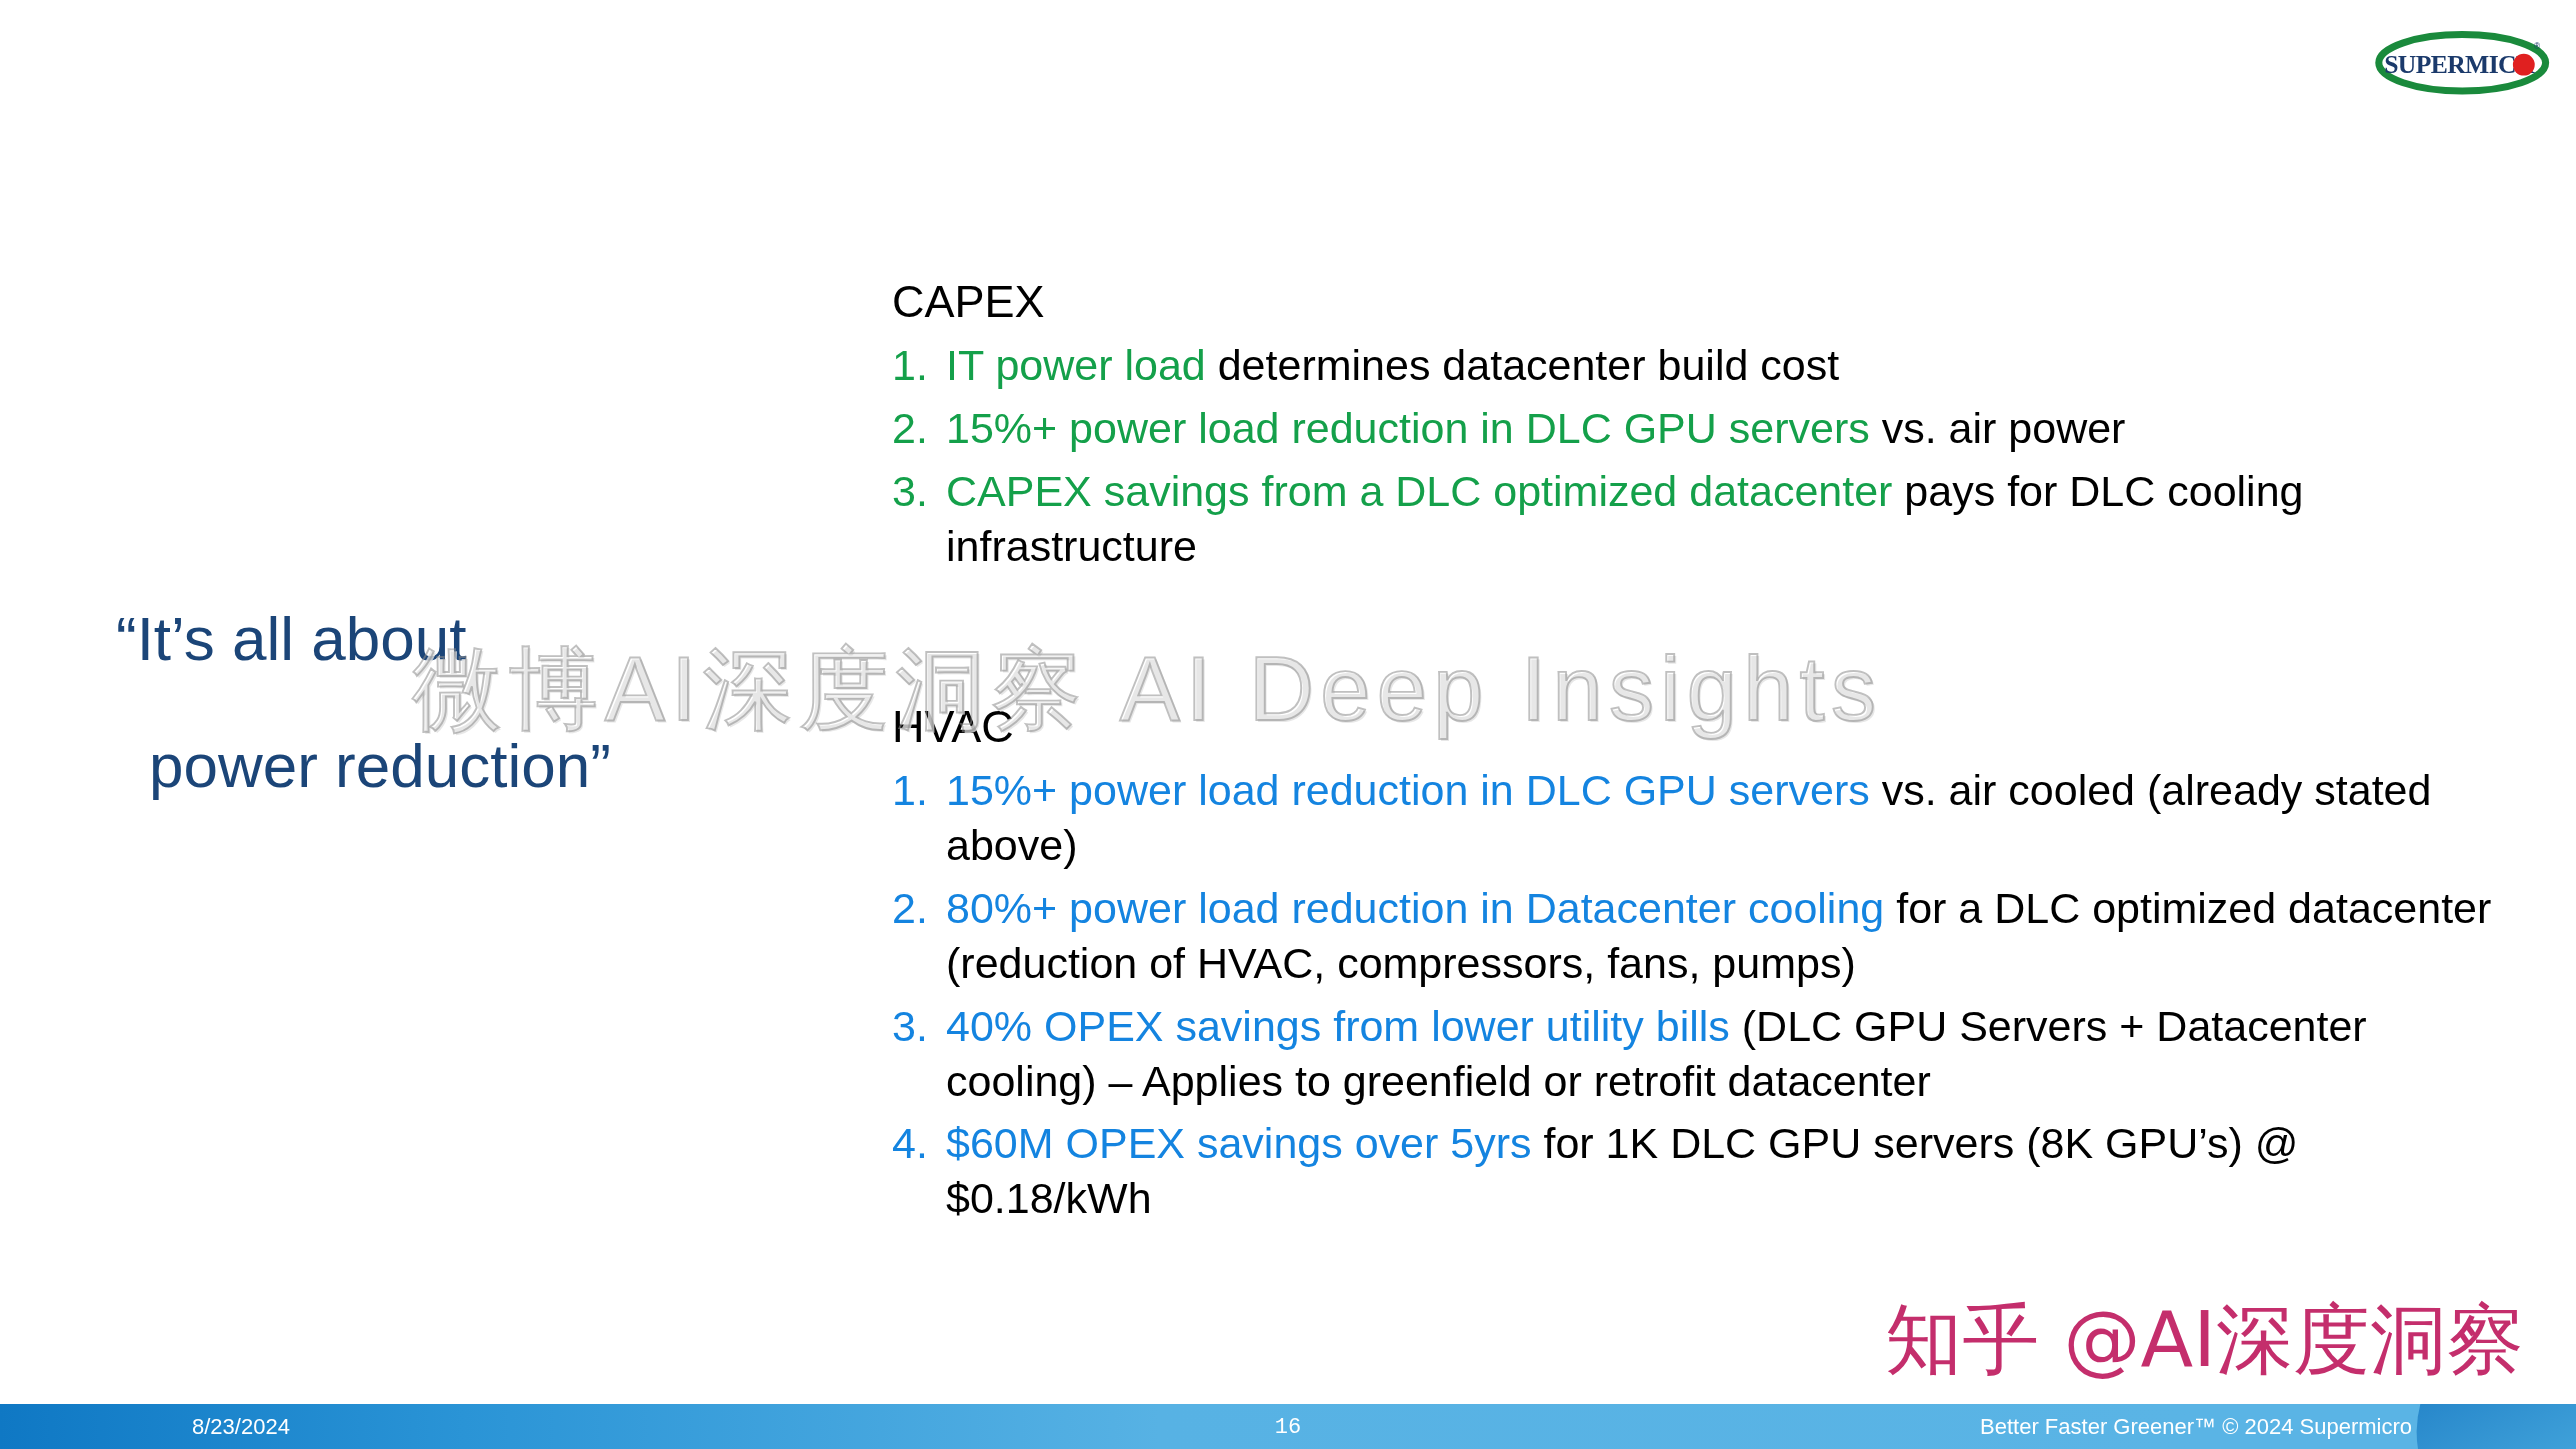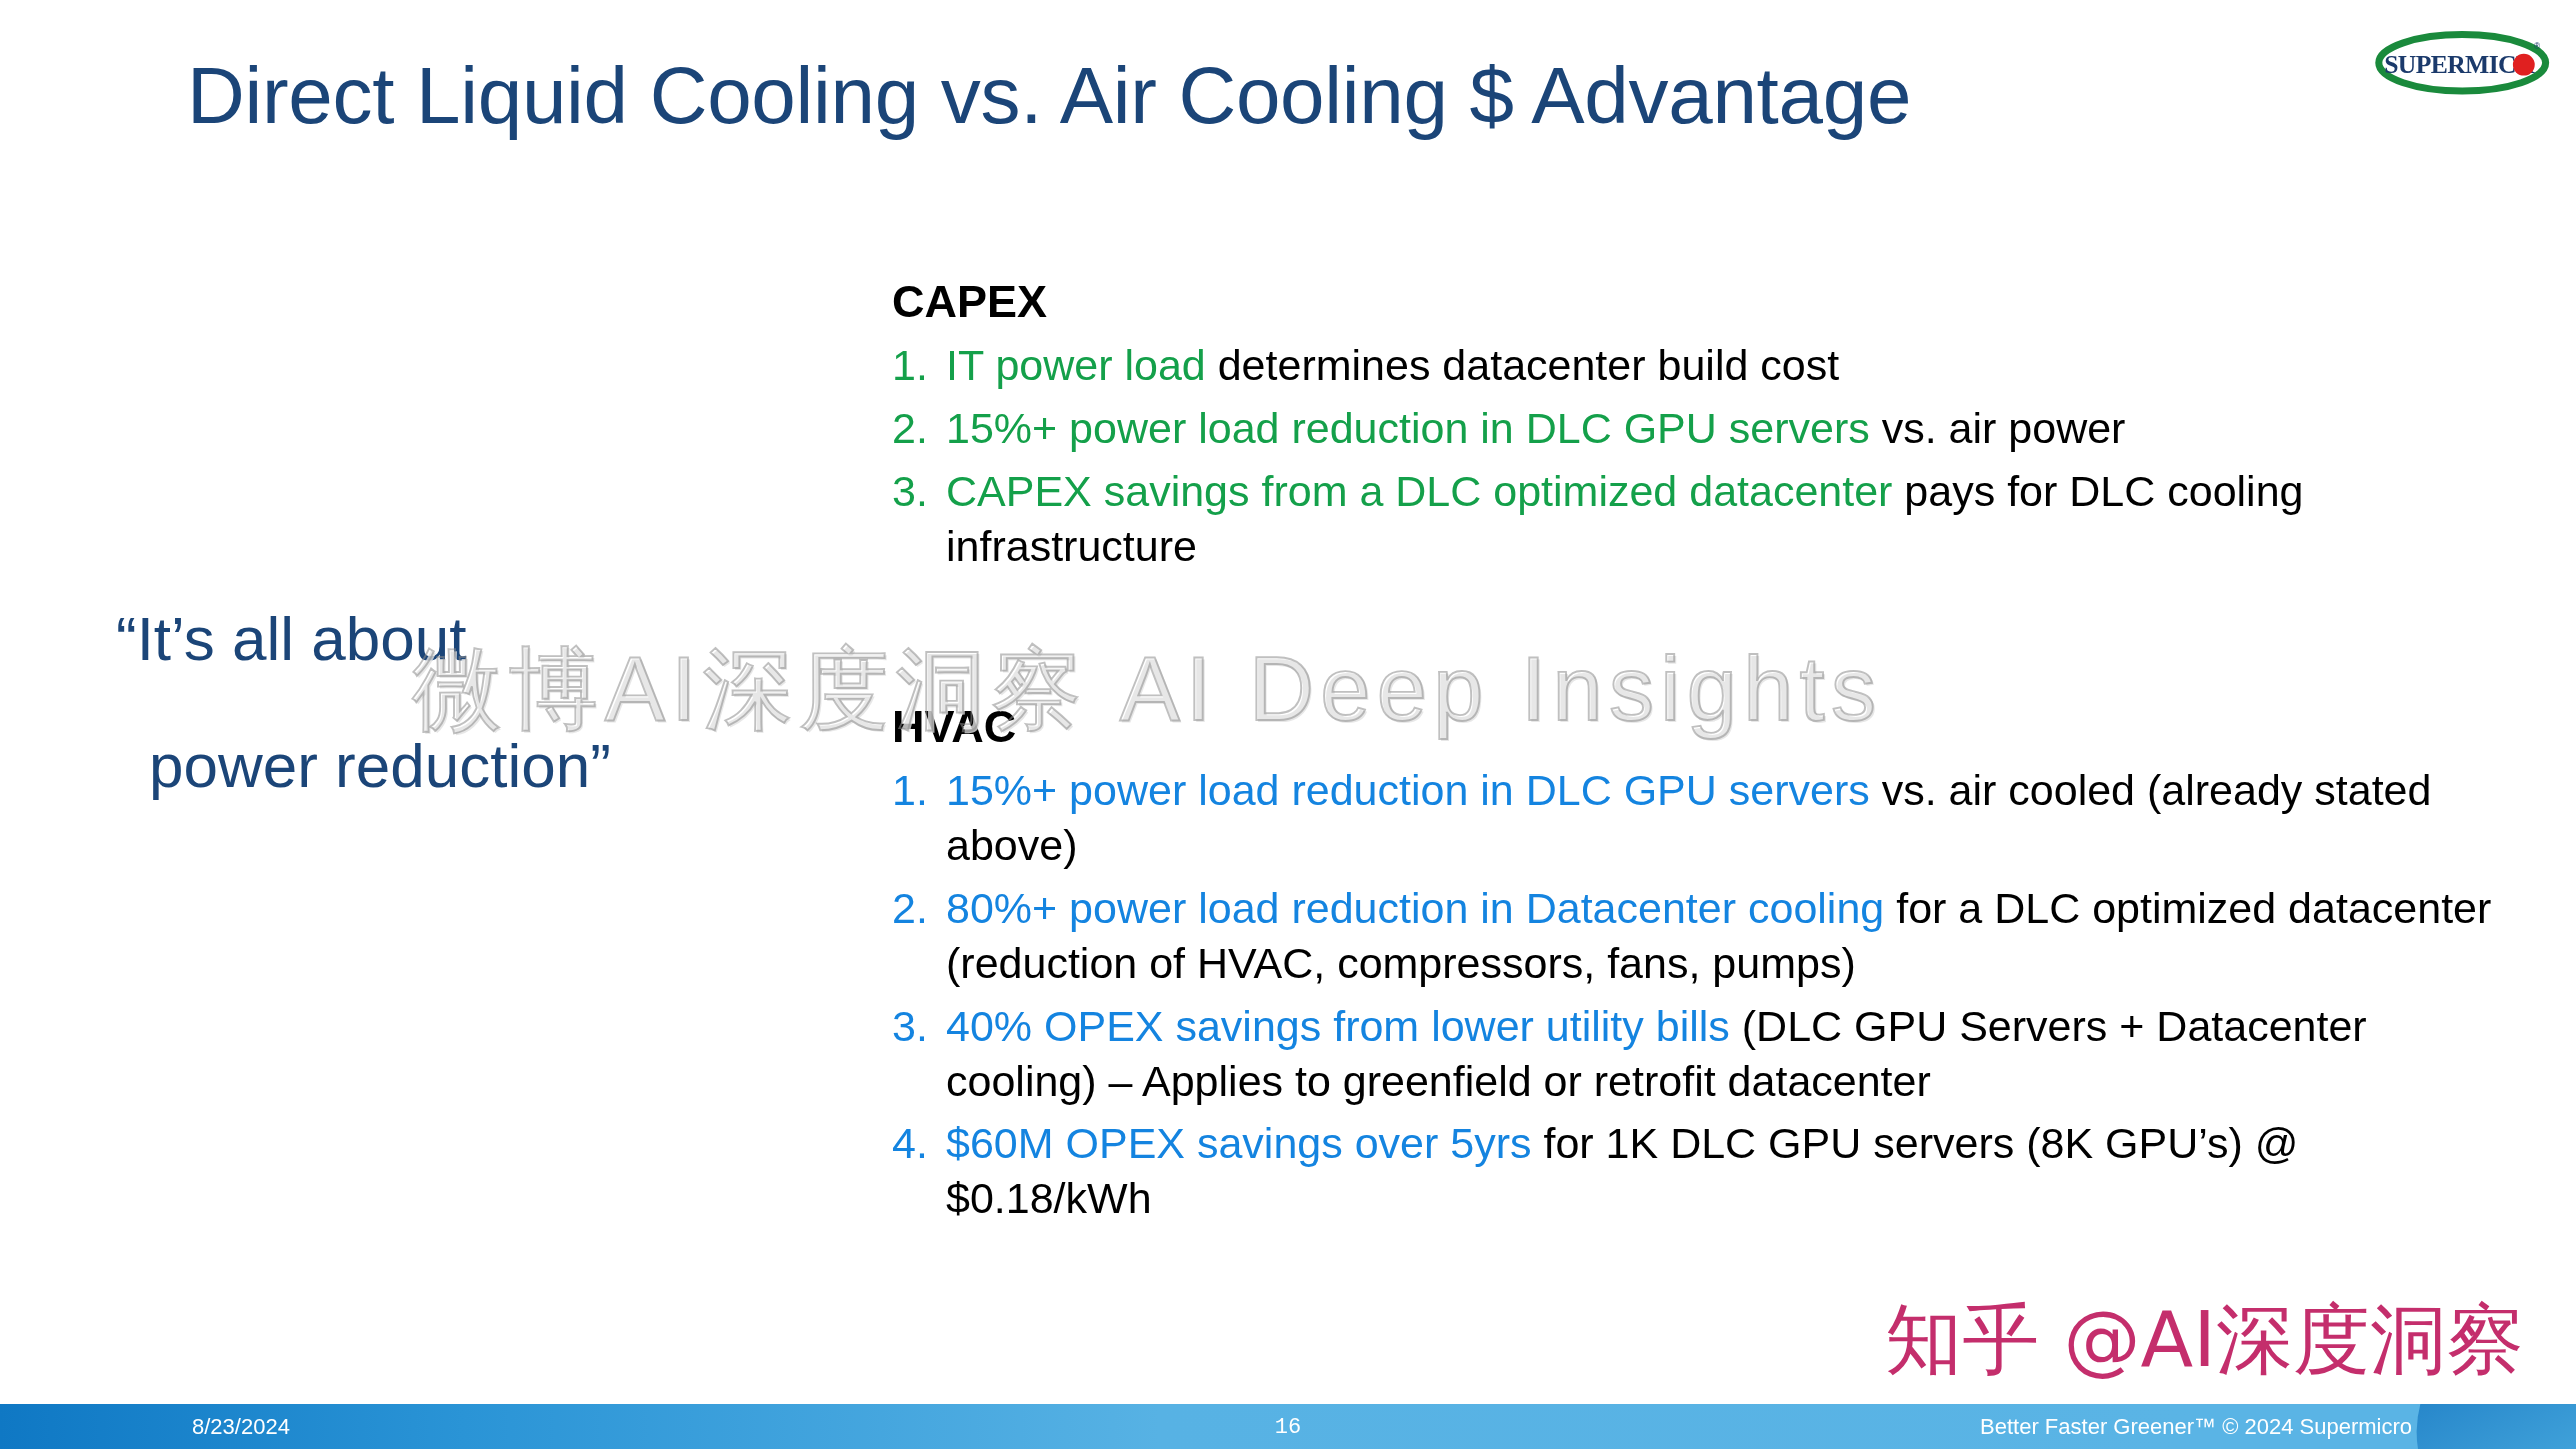--- a/index.html
+++ b/index.html
@@ -61,21 +61,21 @@
   
   .body-col {
     position: absolute;
     left: 892px;
     top: 277px;
     width: 1623px;
   }
 
   .section-head {
     font-size: 45px;
-    font-weight: bold;
+    font-weight: normal;
     color: #000000;
     line-height: 1.1;
     margin: 0 0 11.6px 0;
   }
 
   .numlist {
     list-style: none;
     margin: 0;
     padding: 0;
   }
@@ -178,21 +178,20 @@
     pointer-events: none;
     font-family: "DejaVu Sans", sans-serif;
     text-shadow: 2.6px 2.6px 0 rgba(255,255,255,0.85);
   }
 </style>
 </head>
 <body>
 
 <div class="slide">
 
-  <div class="title">Direct Liquid Cooling vs. Air Cooling $ Advantage</div>
 
   <div class="logo">
     <svg viewBox="0 0 290 120" width="187" height="77">
       <ellipse cx="143" cy="62" rx="130" ry="44" fill="none" stroke="#1a8a3c" stroke-width="11"></ellipse>
       <text x="138" y="78" text-anchor="middle" font-family="Liberation Serif, serif" font-weight="bold" font-size="40" letter-spacing="-1" fill="#1b3a6b">SUPERMICR</text>
       <circle cx="239" cy="65" r="17" fill="#e02020"></circle>
       <text x="255" y="40" font-family="Liberation Sans, sans-serif" font-size="13" fill="#1b3a6b">®</text>
     </svg>
   </div>
 

